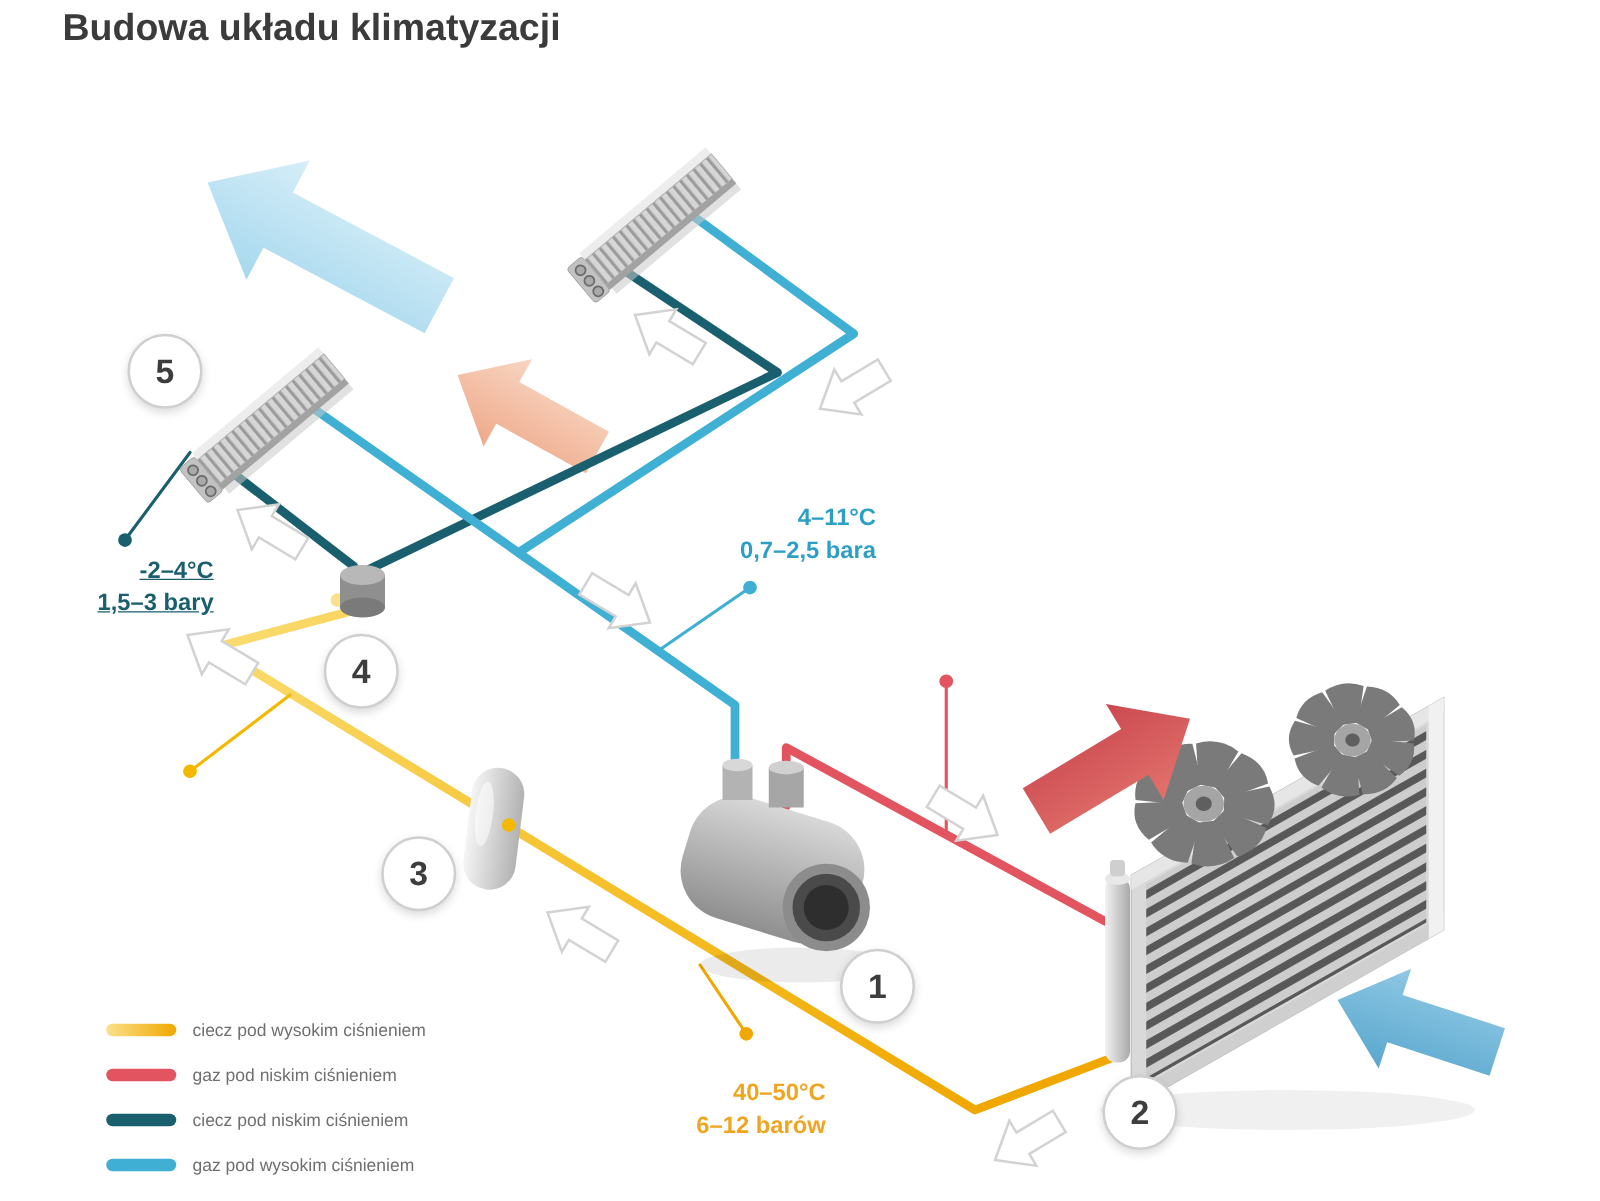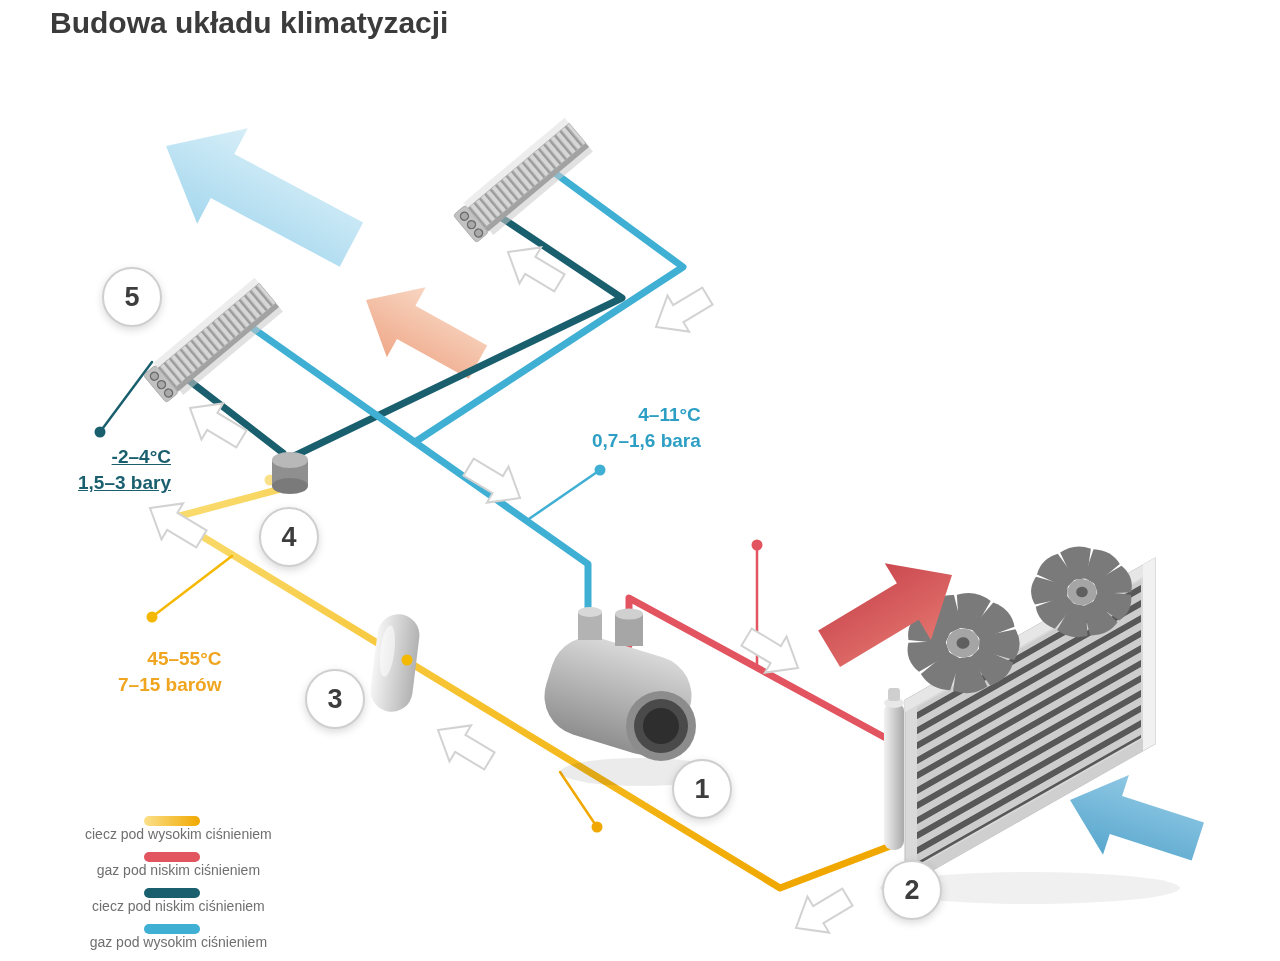--- a/index.html
+++ b/index.html
@@ -11,21 +11,21 @@
   .temp-label span{display:block;text-align:right;}
   .lbl-teal{color:var(--c-label-teal,#1A5F6E);text-decoration:underline;}
   .lbl-blue{color:var(--c-label-blue,#2E9FC4);}
   .lbl-red{color:var(--c-label-red,#DC3D52);}
   .lbl-orange{color:var(--c-label-orange,#EFA51F);}
   .badge{position:absolute;width:56px;height:56px;border-radius:50%;background:#fff;
          border:2px solid #cfcfcf;box-shadow:0 3px 8px rgba(0,0,0,.15);
          display:flex;align-items:center;justify-content:center;
          font-size:27px;font-weight:700;color:#3d3d3d;}
   .legend{position:absolute;left:85px;top:816px;}
-  .legend-row{display:flex;align-items:center;height:15px;margin-bottom:21px;flex-direction:column;}
+  .legend-row{display:flex;align-items:center;height:15px;margin-bottom:21px;}
   .sw{width:56px;height:10px;border-radius:5px;margin-right:13px;flex:0 0 auto;}
   .sw-y{background:linear-gradient(90deg,var(--c-liquid-high-light,#FBE08A),var(--c-liquid-high-deep,#F2AC00));}
   .sw-r{background:var(--c-gas-high,#E25560);}
   .sw-t{background:var(--c-liquid-low,#1A5F6E);}
   .sw-b{background:var(--c-gas-low,#3FAFD4);}
   .legend-text{font-size:14px;color:#6f6f6f;}
   .p{fill:none;stroke-linecap:round;stroke-linejoin:round;}
 </style>
 </head>
 <body>
@@ -216,25 +216,25 @@
   <div class="badge" style="left:882px;top:860px">
       <span>2</span>
     </div>
 
   <div class="temp-label lbl-teal" style="left:78px;top:444px">
     <span>-2–4°C</span>
     <span>1,5–3 bary</span>
   </div>
   <div class="temp-label lbl-blue" style="left:592px;top:402px">
     <span>4–11°C</span>
-    <span>0,7–1,6 bara</span>
-  </div>
-  <div class="temp-label lbl-orange" style="left:118px;top:646px">
-    <span>45–55°C</span>
-    <span>7–15 barów</span>
+    <span>0,7–2,5 bara</span>
+  </div>
+  <div class="temp-label lbl-orange" style="left:557px;top:862px">
+    <span>40–50°C</span>
+    <span>6–12 barów</span>
   </div>
 
   <div class="legend">
     <div class="legend-row">
       <span class="sw sw-y"></span>
       <span class="legend-text">ciecz pod wysokim ciśnieniem</span>
     </div>
     <div class="legend-row">
       <span class="sw sw-r"></span>
       <span class="legend-text">gaz pod niskim ciśnieniem</span>

